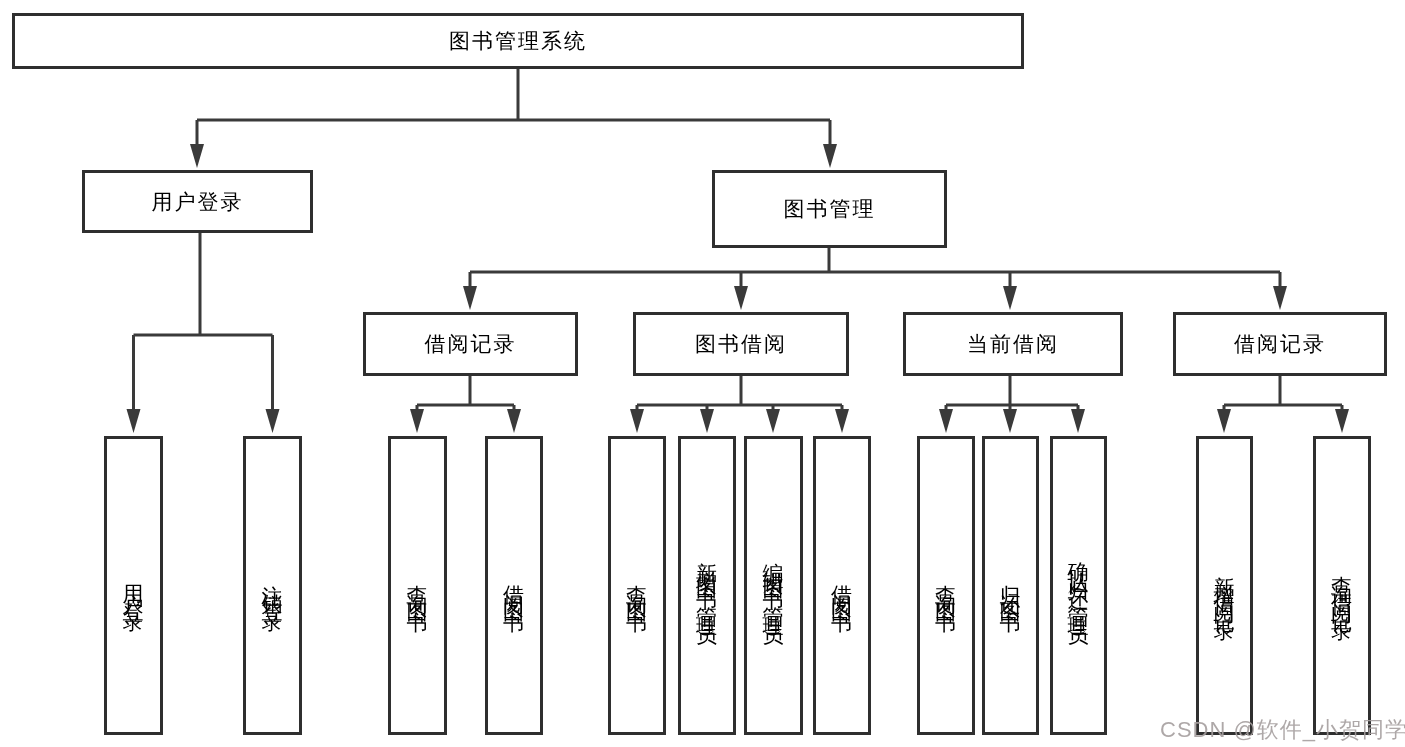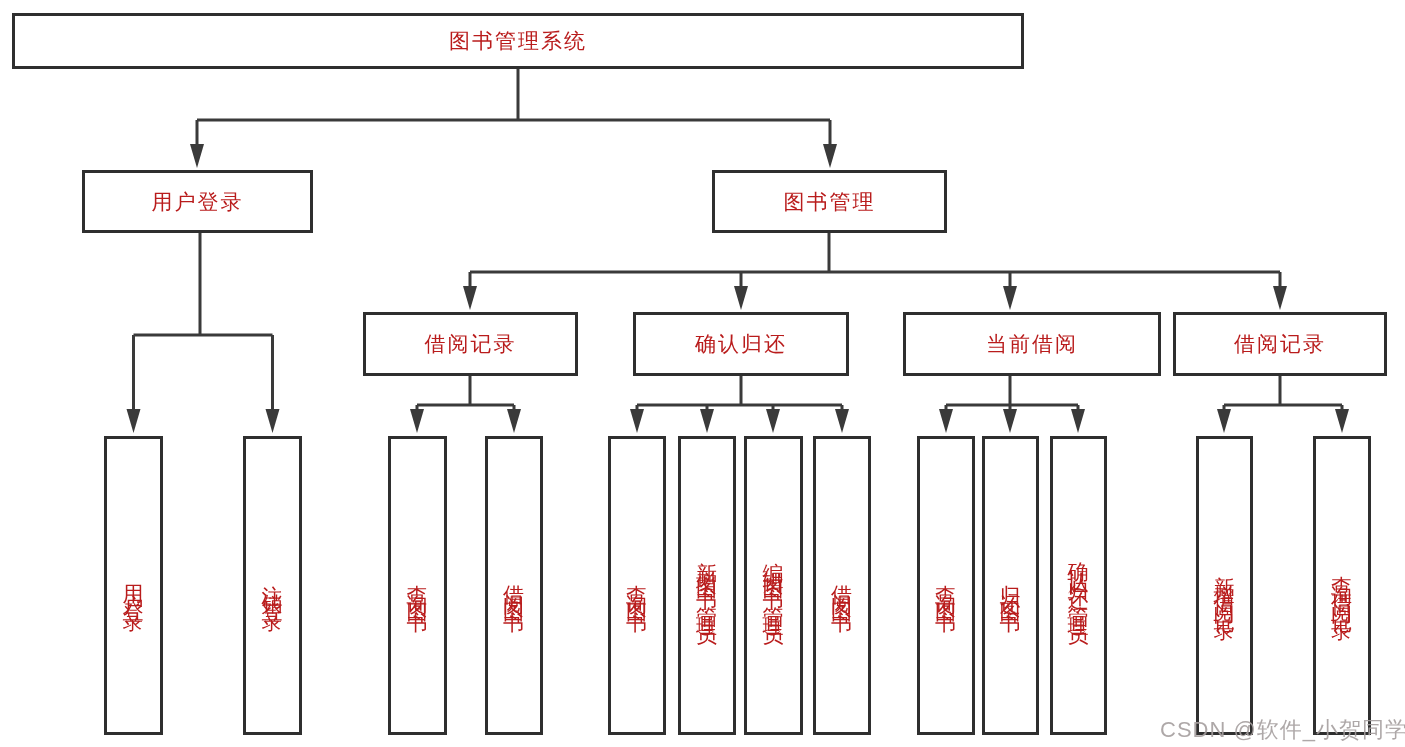--- a/index.html
+++ b/index.html
@@ -14,21 +14,21 @@
   .connectors path{stroke:#3a3a3a;stroke-width:3;fill:none;}
   .connectors polygon{fill:#3a3a3a;stroke:none;}
   .node{
     position:absolute;
     box-sizing:border-box;
     background:#ffffff;
     border:3px solid #2f2f2f;
     display:flex;
     align-items:center;
     justify-content:center;
-    color:#b91c1c;
+    color:#000000;
     font-size:21px;
     letter-spacing:2px;
     text-align:right;
     white-space:nowrap;
   }
   .node.leaf span{
     writing-mode:vertical-rl;
     text-orientation:mixed;
     letter-spacing:9px;
     font-size:21px;
@@ -88,25 +88,25 @@
     <g>
       <path d="M1280 376 V405 M1224 405 H1342 M1224 405 V421 M1342 405 V421"></path>
       <polygon points="1217,409 1231,409 1224,433"></polygon>
       <polygon points="1335,409 1349,409 1342,433"></polygon>
     </g>
   </svg>
 
   <div class="node" style="left:12px;top:13px;width:1012px;height:56px">图书管理系统</div>
 
   <div class="node" style="left:82px;top:170px;width:231px;height:63px">用户登录</div>
-  <div class="node" style="left:712px;top:170px;width:235px;height:63px">图书管理</div>
+  <div class="node" style="left:712px;top:170px;width:235px;height:78px">图书管理</div>
 
   <div class="node" style="left:363px;top:312px;width:215px;height:64px">借阅记录</div>
-  <div class="node" style="left:633px;top:312px;width:216px;height:64px">确认归还</div>
-  <div class="node" style="left:903px;top:312px;width:258px;height:64px">当前借阅</div>
+  <div class="node" style="left:633px;top:312px;width:216px;height:64px">图书借阅</div>
+  <div class="node" style="left:903px;top:312px;width:220px;height:64px">当前借阅</div>
   <div class="node" style="left:1173px;top:312px;width:214px;height:64px">借阅记录</div>
 
   <div class="node leaf" style="left:104px;top:436px;width:59px;height:299px">
     <span>用户登录</span>
   </div>
   <div class="node leaf" style="left:243px;top:436px;width:59px;height:299px">
     <span>注销登录</span>
   </div>
 
   <div class="node leaf" style="left:388px;top:436px;width:59px;height:299px">

